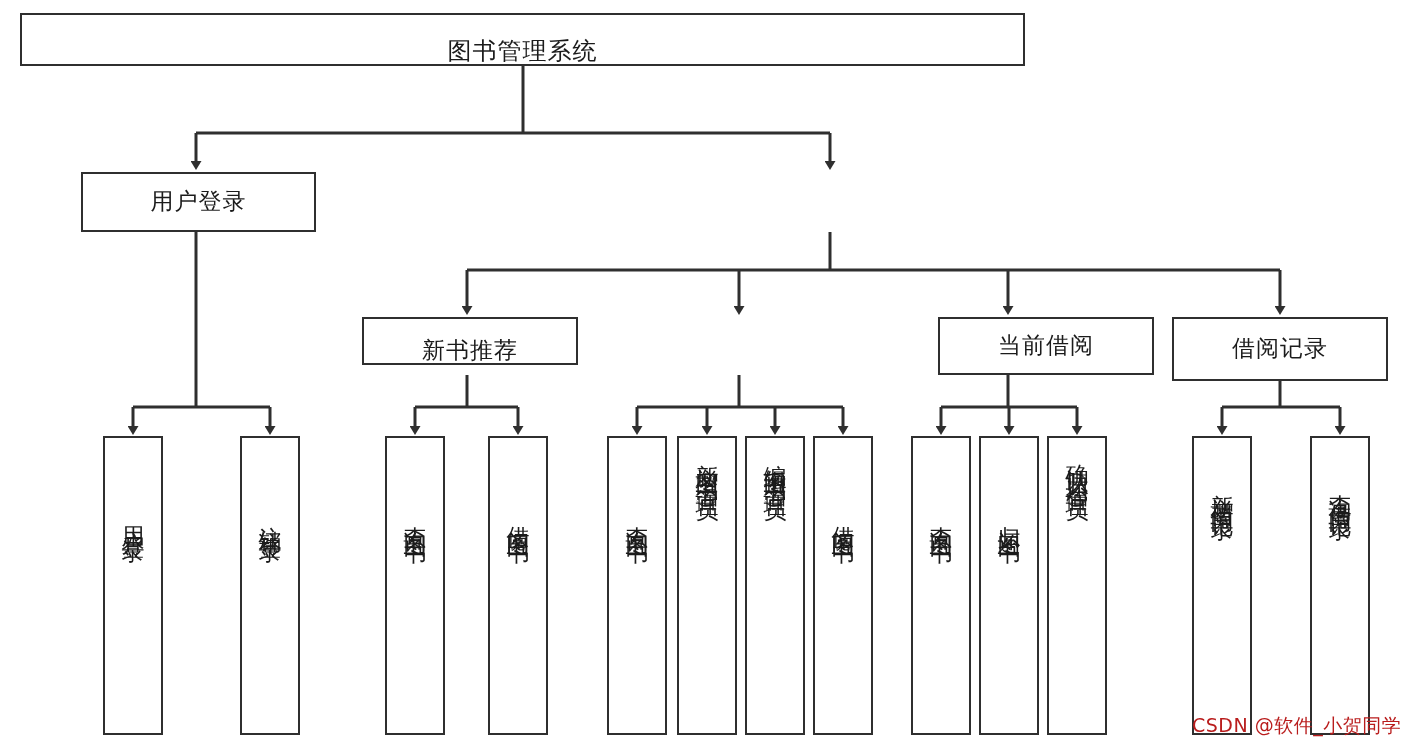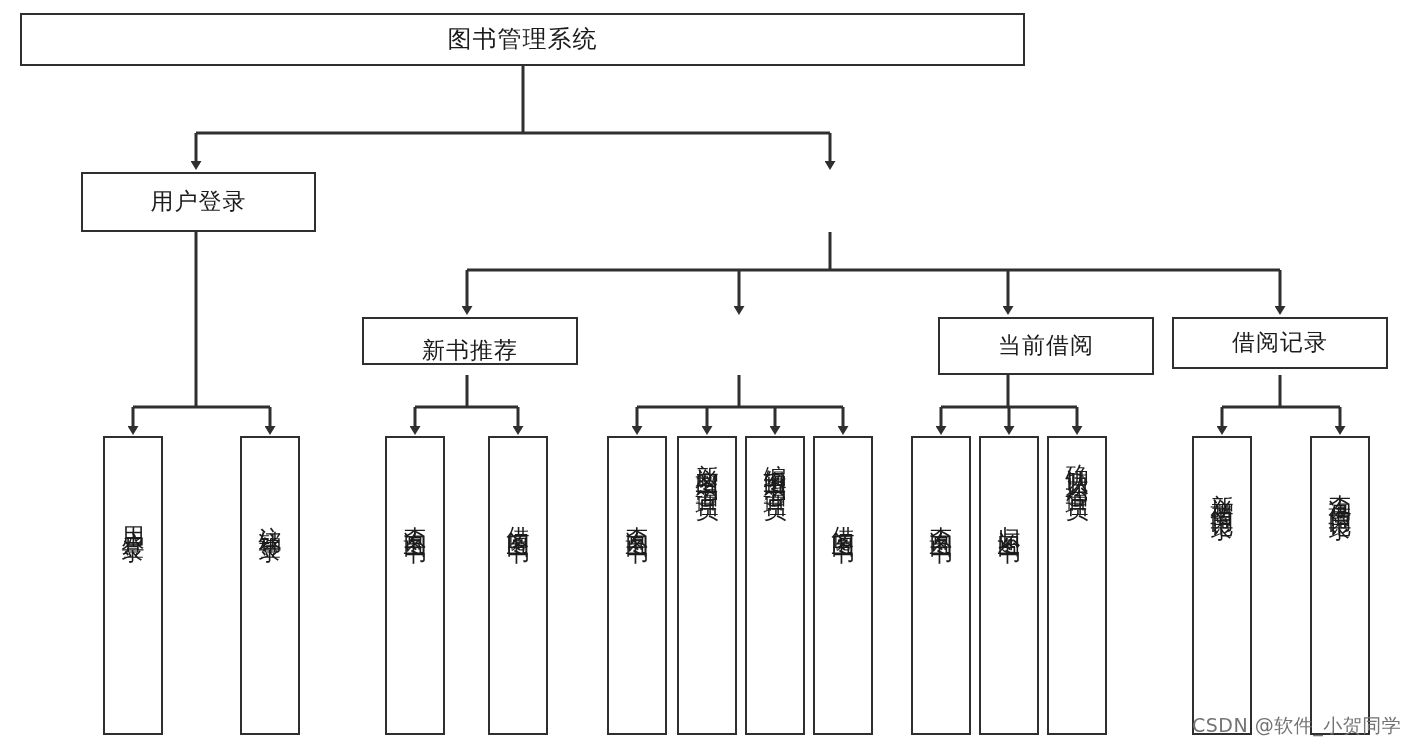--- a/index.html
+++ b/index.html
@@ -55,21 +55,21 @@
     text-orientation: upright;
     font-size: 23px;
     line-height: 1.34;
     letter-spacing: 5px;
     white-space: nowrap;
     color: #1b1b1b;
   }
   .watermark {
     position: absolute;
     font-size: 19px;
-    color: #737373;
+    color: #b91c1c;
     letter-spacing: 0.5px;
     white-space: nowrap;
     z-index: 3;
   }
 </style>
 </head>
 <body>
 
 <div id="diagram-root">
 
@@ -116,39 +116,39 @@
       <path d="M1009,407 L1009,427" marker-end="url(#arrow)"></path>
       <path d="M1077,407 L1077,427" marker-end="url(#arrow)"></path>
 
       <path d="M1280,375 L1280,407"></path>
       <path d="M1222,407 L1340,407"></path>
       <path d="M1222,407 L1222,427" marker-end="url(#arrow)"></path>
       <path d="M1340,407 L1340,427" marker-end="url(#arrow)"></path>
     </g>
   </svg>
 
-  <div class="node root horizontal" style="left:20px; top:13px; width:1005px; height:53px;">
+  <div class="node root horizontal" style="left:20px; top:13px; width:1005px; height:53px;align-items:flex-end;">
     <span>图书管理系统</span>
   </div>
 
   <div class="node horizontal" style="left:81px; top:172px; width:235px; height:60px;">
     <span>用户登录</span>
   </div>
 
 
   <div class="node horizontal" style="left:362px; top:317px; width:216px; height:48px;align-items:flex-end;">
     <span>新书推荐</span>
   </div>
 
 
   <div class="node horizontal" style="left:902px; top:317px; width:216px; height:58px;margin-left:36px;">
     <span>当前借阅</span>
   </div>
 
-  <div class="node horizontal" style="left:1172px; top:317px; width:216px; height:52px;">
+  <div class="node horizontal" style="left:1172px; top:317px; width:216px; height:64px;">
     <span>借阅记录</span>
   </div>
 
   <div class="node vertical" style="left:103px; top:436px; width:60px; height:299px;">
     <span class="vlabel" style="margin-top:70px;">用户登录</span>
   </div>
 
   <div class="node vertical" style="left:240px; top:436px; width:60px; height:299px;">
     <span class="vlabel" style="margin-top:70px;">注销登录</span>
   </div>

